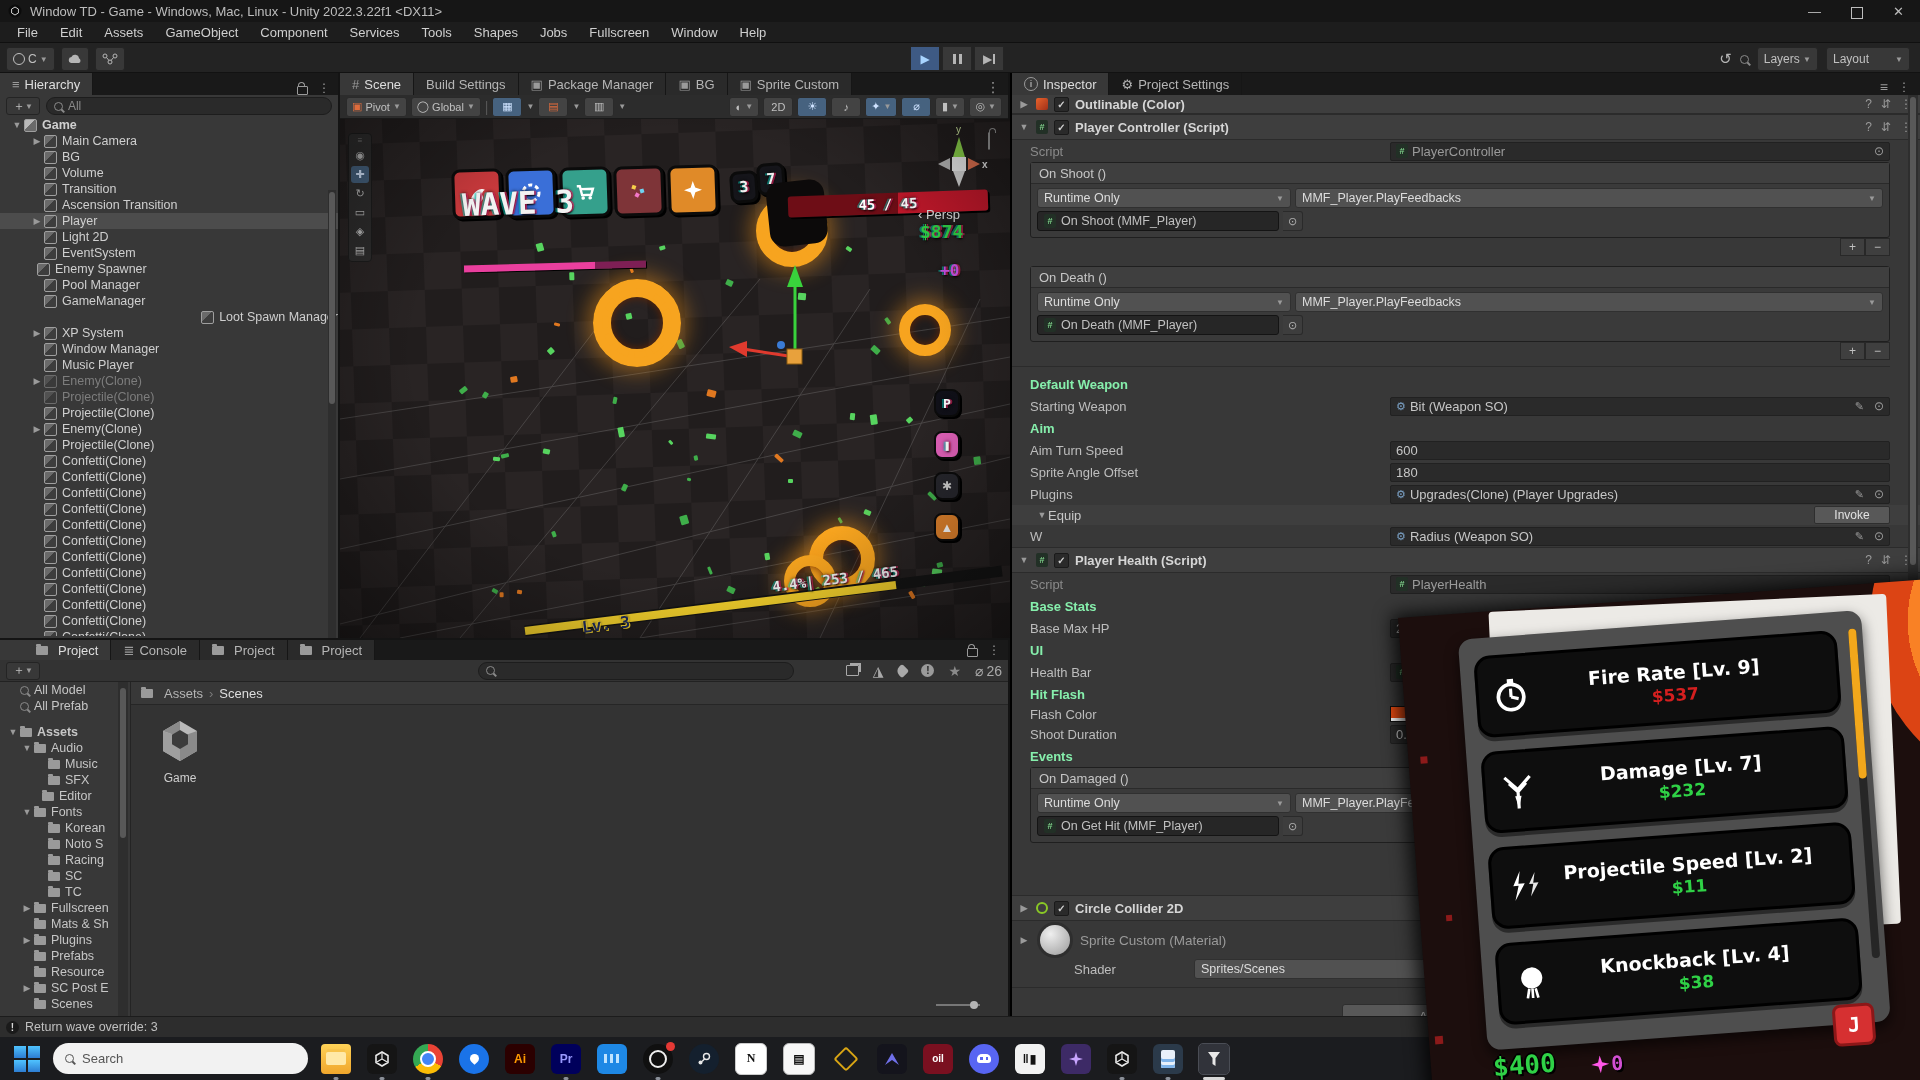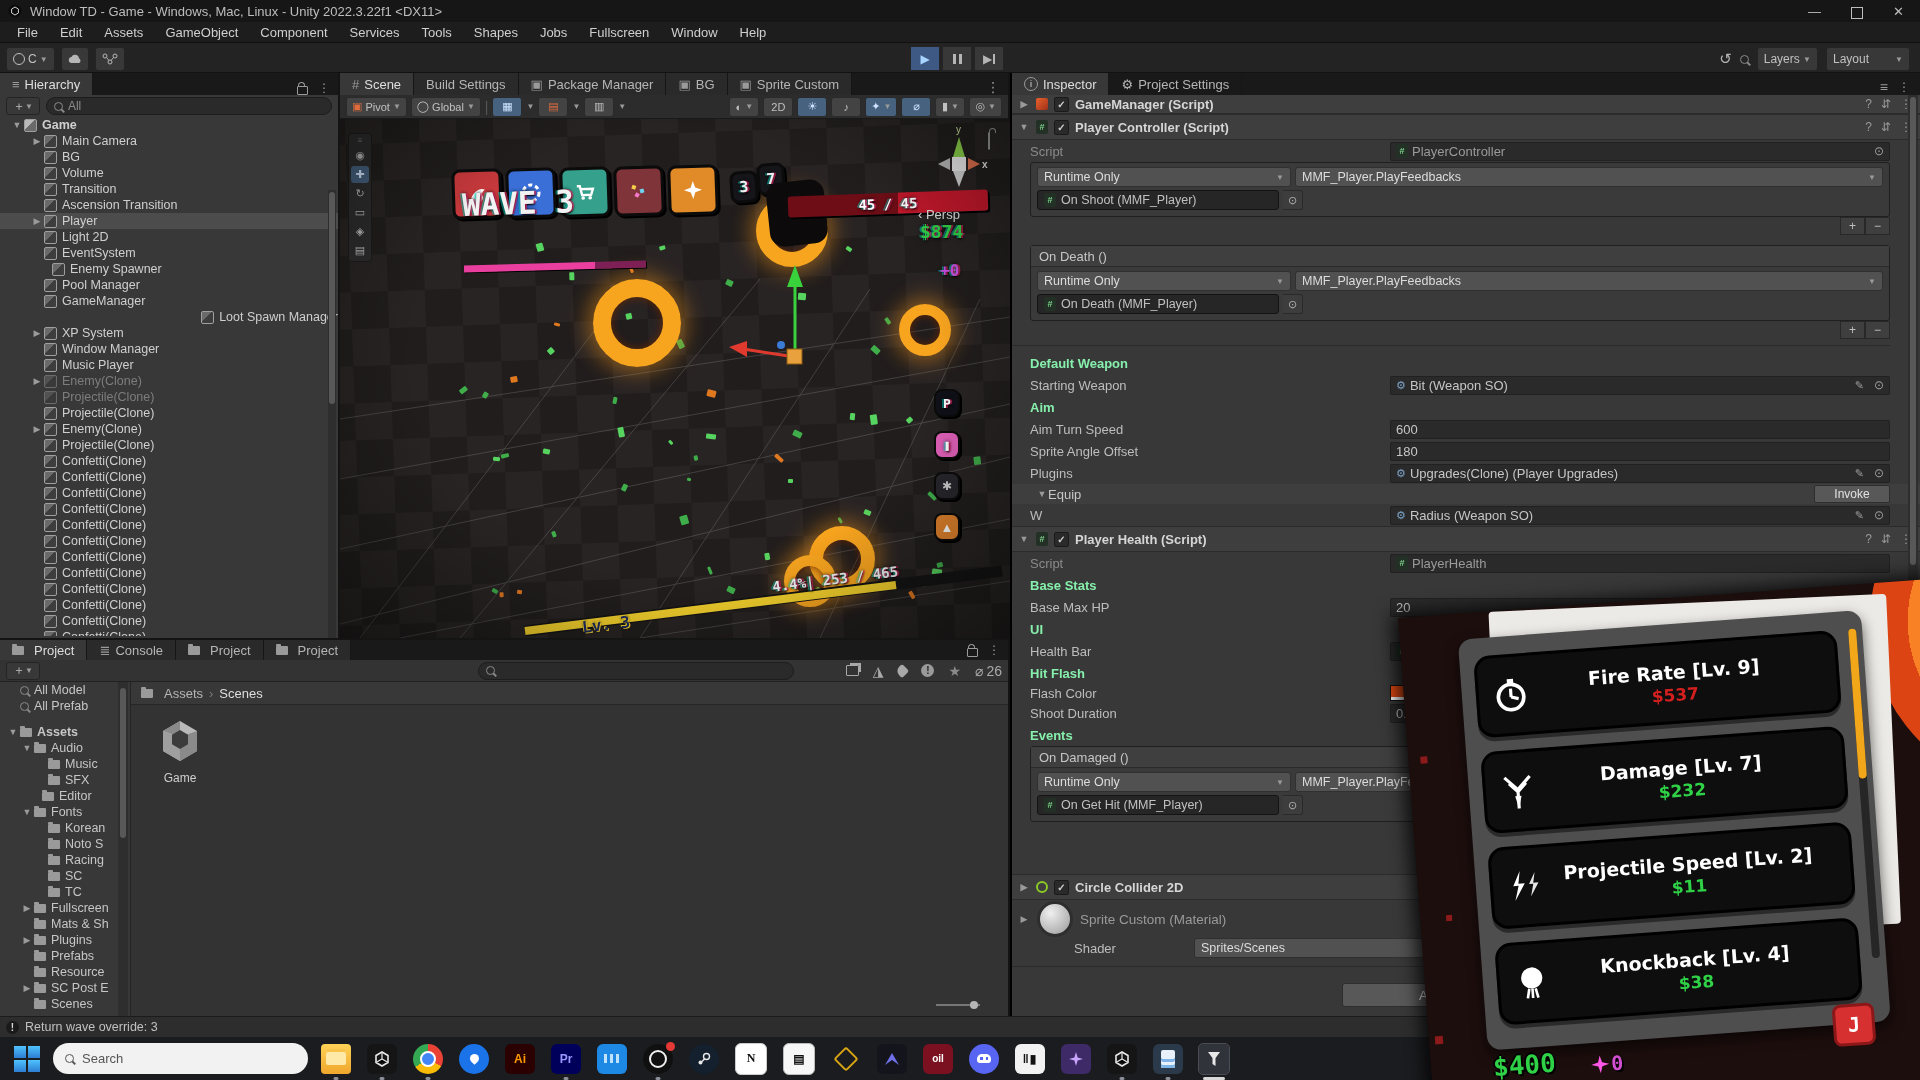--- a/index.html
+++ b/index.html
@@ -308,21 +308,21 @@
       <div class="hrow" style="padding-left: 30px;">
         <span class="harrow"></span>
         <span class="cube"></span>
         <span>Light 2D</span>
       </div>
       <div class="hrow" style="padding-left: 30px;">
         <span class="harrow"></span>
         <span class="cube"></span>
         <span>EventSystem</span>
       </div>
-      <div class="hrow" style="padding-left: 38px;">
+      <div class="hrow" style="padding-left: 23px;">
         <span class="harrow"></span>
         <span class="cube"></span>
         <span>Enemy Spawner</span>
       </div>
       <div class="hrow" style="padding-left: 30px;">
         <span class="harrow"></span>
         <span class="cube"></span>
         <span>Pool Manager</span>
       </div>
       <div class="hrow" style="padding-left: 30px;">
@@ -695,21 +695,21 @@
       <span>≡</span>
       <span class="kebab">⋮</span>
     </div>
   </div>
   <div id="insp-body">
 
     <div class="comp-header" style="height:18px;border-top:none;">
       <span class="fold">▶</span>
       <span style="width:12px;height:12px;background:linear-gradient(135deg,#e8622c,#a03018);border-radius:2px;"></span>
       <span class="chk">✓</span>
-      <span>GameManager (Script)</span>
+      <span>Outlinable (Color)</span>
       <span class="hicons">
           <span>?</span>
           <span>⇵</span>
           <span>⋮</span>
         </span>
     </div>
 
     <div class="comp-header">
       <span class="fold">▼</span>
       <span class="scripticon">#</span>
@@ -724,20 +724,21 @@
     <div class="irow">
       <span class="ilabel grey">Script</span>
       <span class="ifield">
         <span class="scripticon">#</span>
         <span style="color:#9a9a9a;">PlayerController</span>
         <span class="target" style="margin-left:auto;">⊙</span>
       </span>
     </div>
     <div id="evt-onshoot">
         <div class="evt-box">
+          <div class="evt-title">On Shoot ()</div>
           <div class="evt-rows">
             <div class="evt-line">
               <div class="dd" style="width: 240px;">
                 <span>Runtime Only</span>
                 <span class="caret">▼</span>
               </div>
               <div class="dd" style="flex: 1 1 0%;">
                 <span>MMF_Player.PlayFeedbacks</span>
                 <span class="caret">▼</span>
               </div>
@@ -947,21 +948,21 @@
       <span style="margin-left:330px;width:250px;height:24px;background:#585858;border:1px solid #2e2e2e;border-radius:3px;
                    display:flex;align-items:center;color:#e6e6e6;font-size:13px;padding-left:76px;box-sizing:border-box;">A</span>
     </div>
   </div>
 </div>
 <div class="abs" id="insp-scroll">
     <div class="abs" id="insp-thumb"></div>
   </div>
 
 <div class="abs" id="project">
-  <div class="tabbar" style="height:20px;" id="proj-tabs">
+  <div class="tabbar" style="height:20px;margin-left:24px;" id="proj-tabs">
       <div class="tab active" style="height: 20px;">
         <span class="folder"></span>
         <span>Project</span>
       </div>
       <div class="tab" style="height: 20px;">
         <span style="color: rgb(154, 154, 154);">≣</span>
         <span>Console</span>
       </div>
       <div class="tab" style="height: 20px;">
         <span class="folder"></span>

